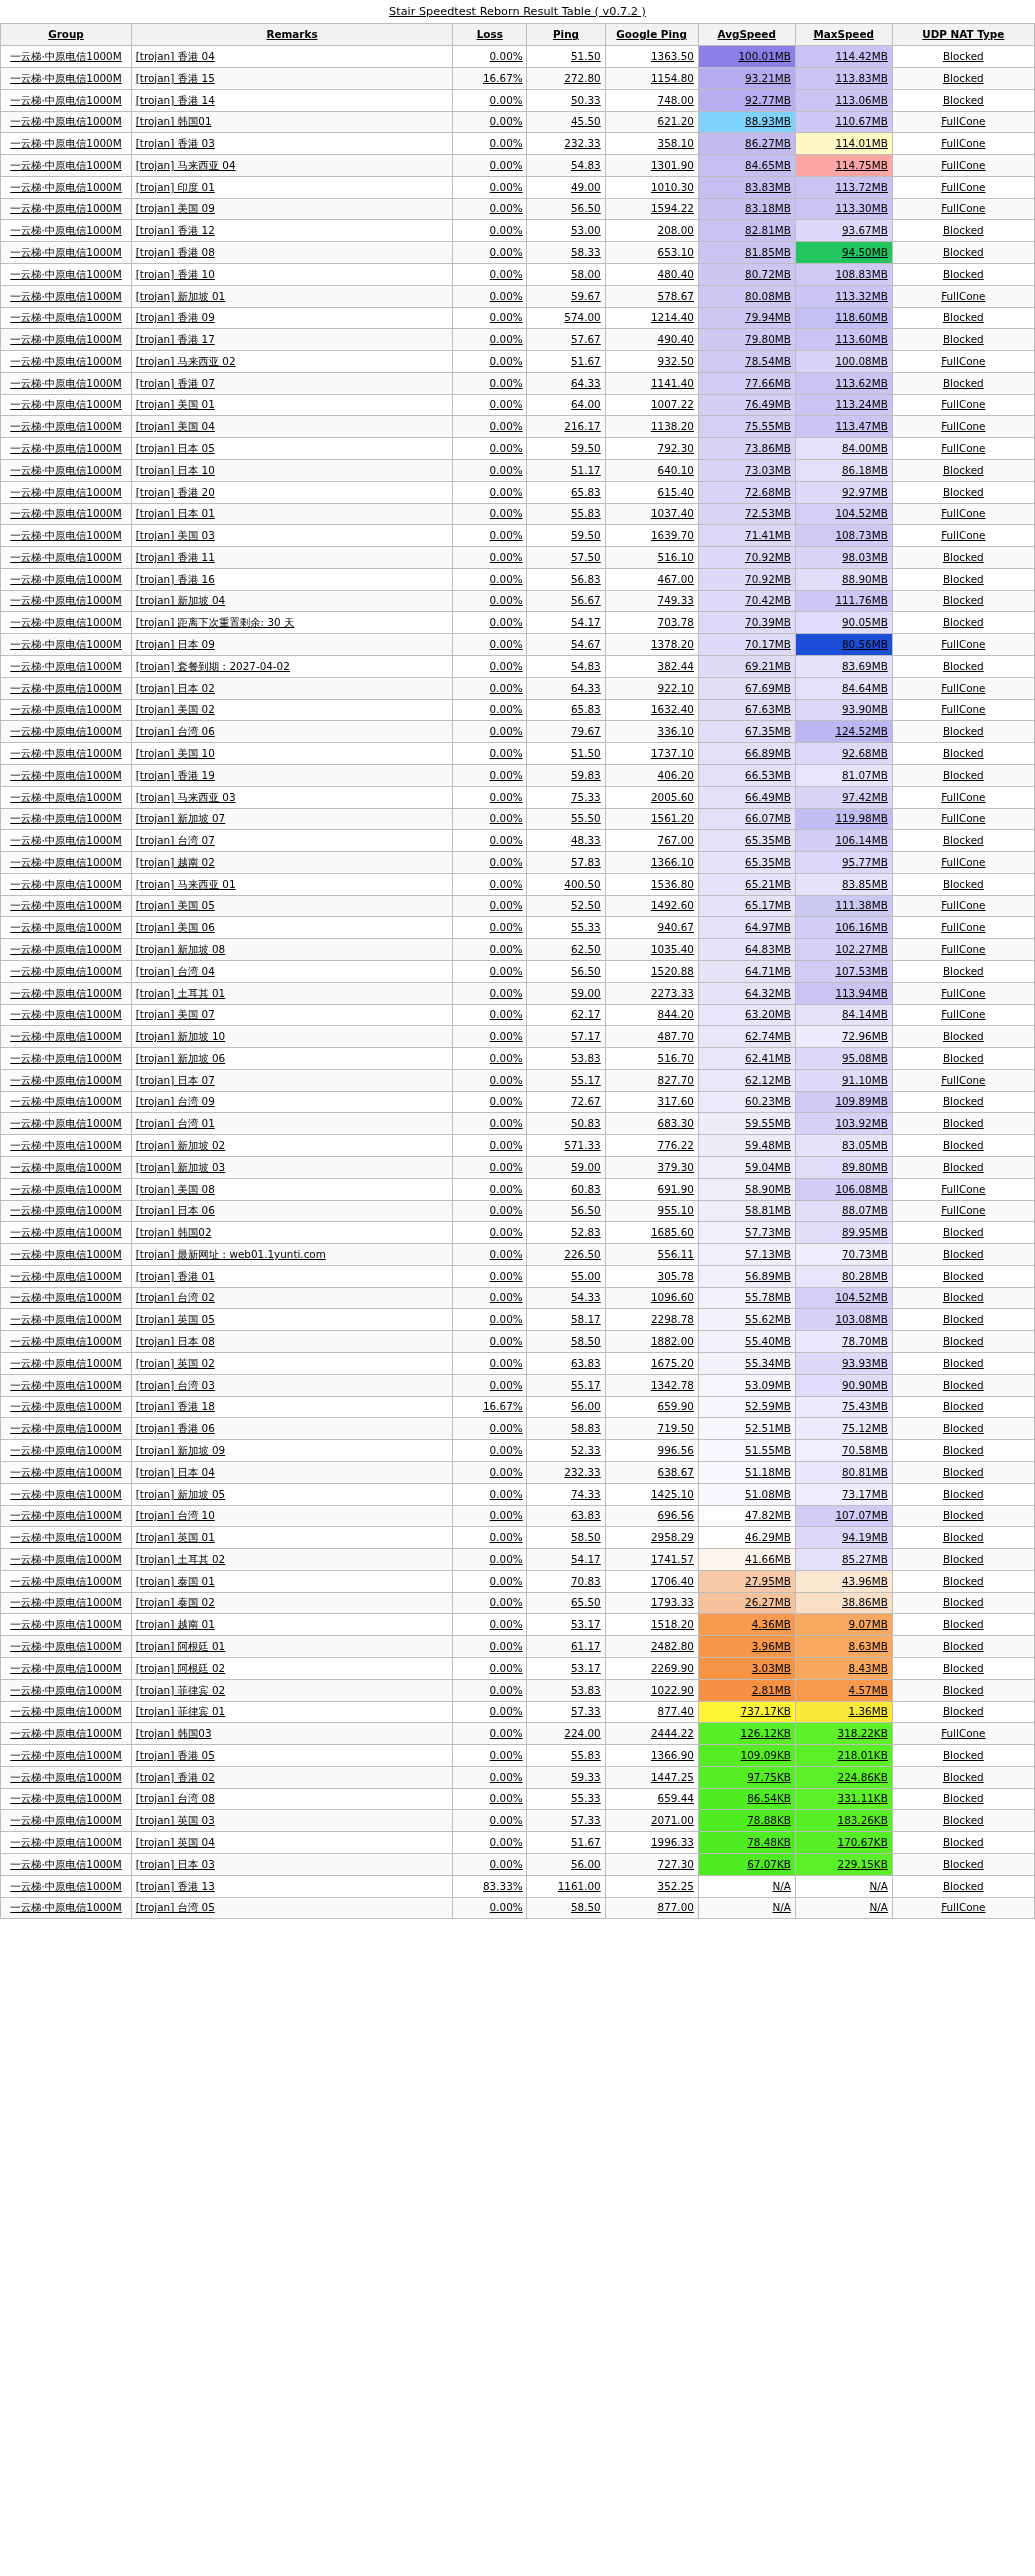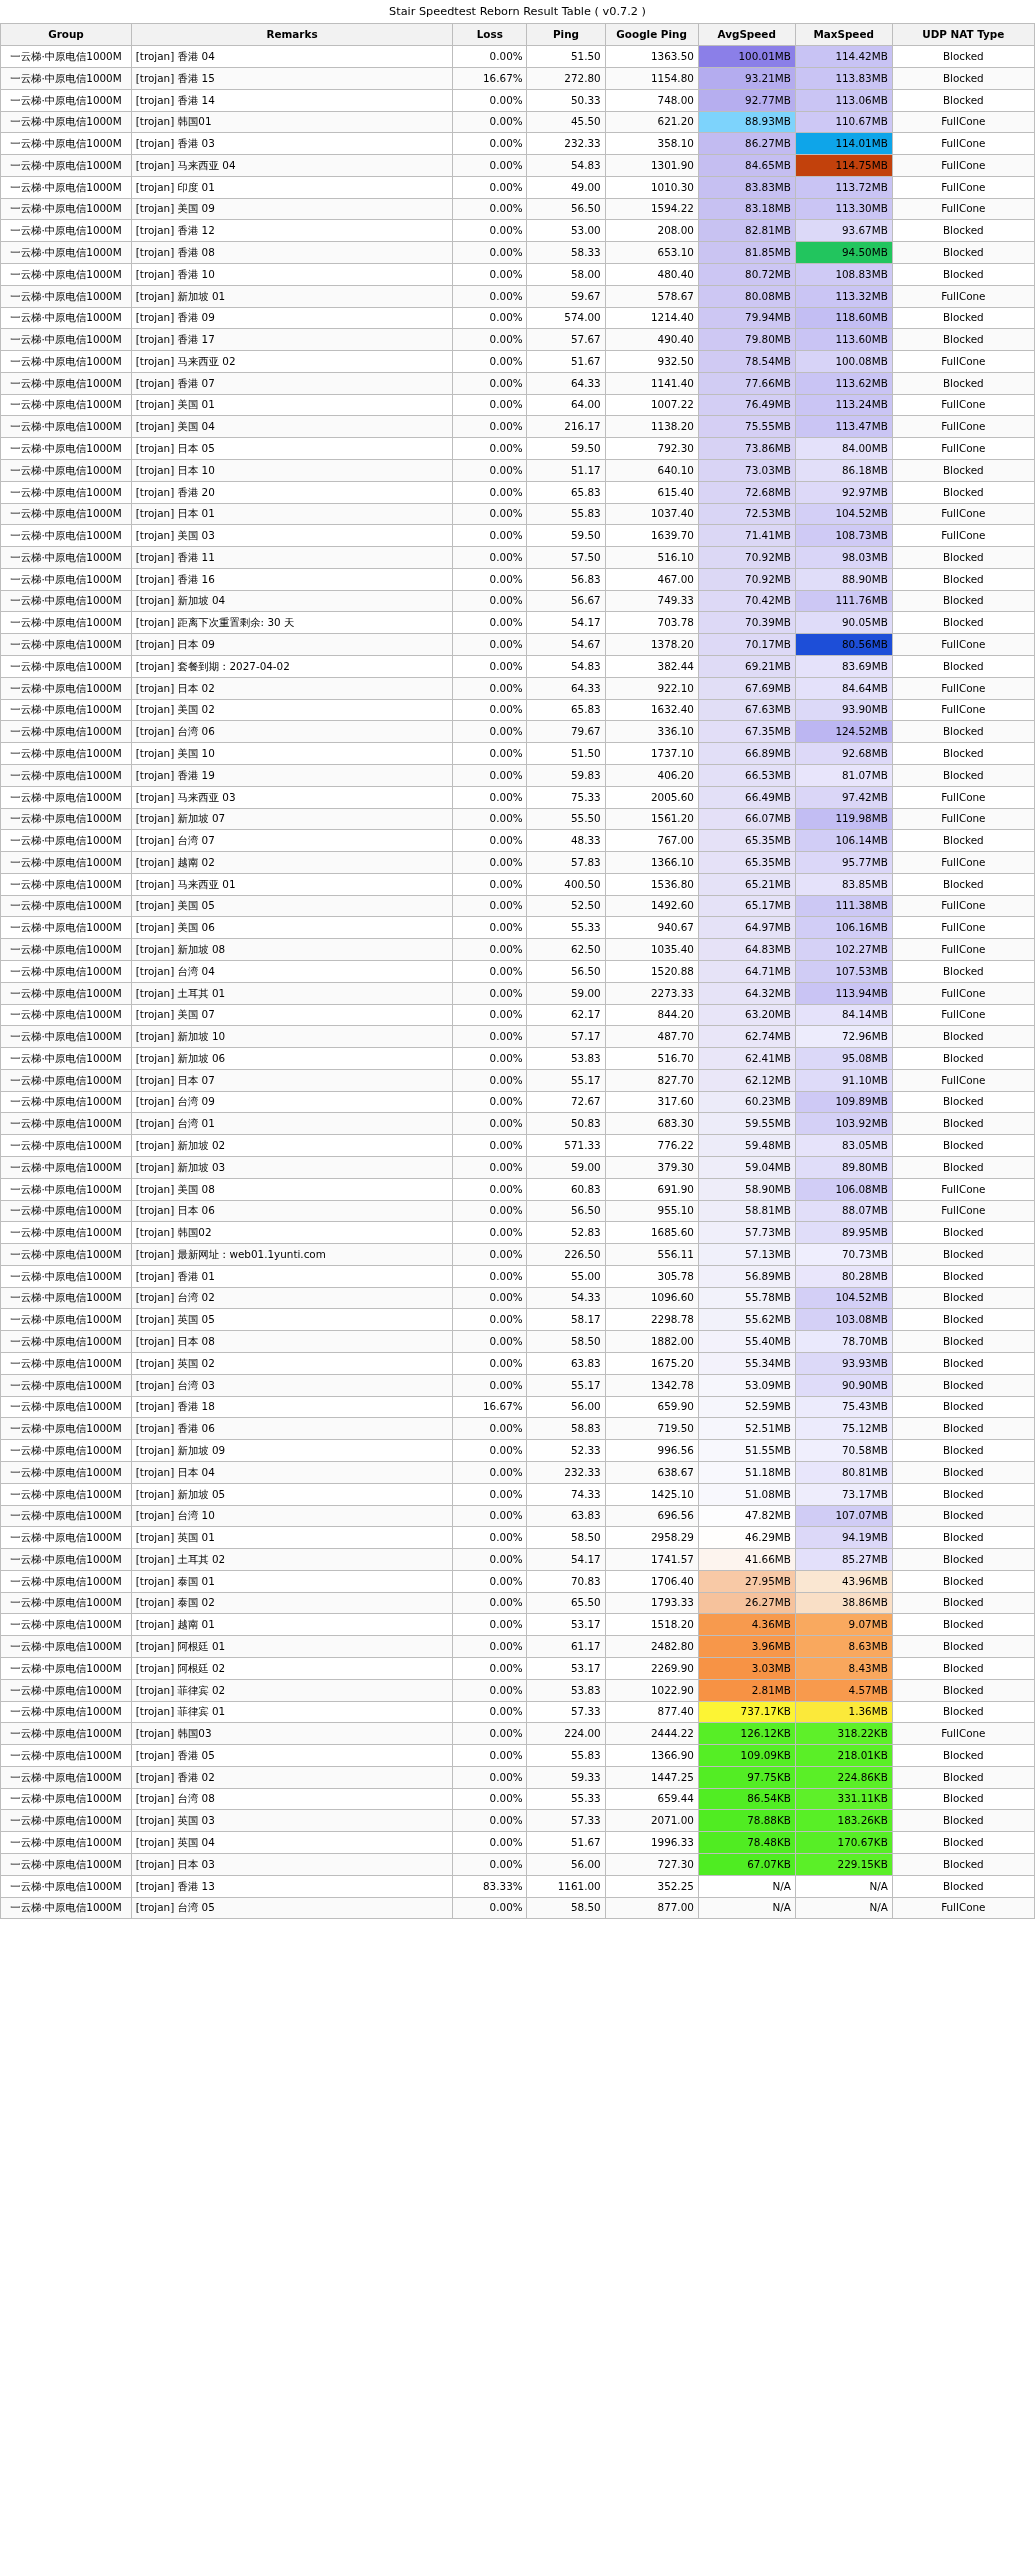--- a/index.html
+++ b/index.html
@@ -1,17 +1,17 @@
 <!DOCTYPE html>
 <html style="font-size:15px"><head>
 <meta charset="utf-8">
 <style>
   html,body{margin:0;padding:0;background:#fff;}
   body{font-family:"DejaVu Sans","Liberation Sans",sans-serif;font-size:10.4px;color:#000;}
-  .page{width:1035px;}
+  .page{width:1035px;text-decoration:underline;}
   .title{text-align:center;font-size:11.3px;padding:4.7px 0 5.7px 0;color:#000;}
   table{border-collapse:collapse;width:1035px;table-layout:fixed;}
   th,td{border:0.9px solid #bdbdbd;padding:1.9px 3.8px;font-size:10.4px;line-height:13.2px;height:17px;vertical-align:middle;}
   thead th{background:#f2f2f2;font-weight:bold;text-align:center;color:#000;}
   col.c-group{width:104px;}
   col.c-remarks{width:255px;}
   col.c-loss{width:59px;}
   col.c-ping{width:62px;}
   col.c-gping{width:74px;}
   col.c-avg{width:77px;}
@@ -96,31 +96,31 @@
           <td class="speed" style="background: rgb(205, 200, 245);">110.67MB</td>
           <td class="center">FullCone</td>
         </tr>
         <tr>
           <td class="group">一云梯·中原电信1000M</td>
           <td class="remarks">[trojan] 香港 03</td>
           <td class="num">0.00%</td>
           <td class="num">232.33</td>
           <td class="num">358.10</td>
           <td class="speed" style="background: rgb(194, 187, 241);">86.27MB</td>
-          <td class="speed" style="background: #0ea5e9;">114.01MB</td>
+          <td class="speed" style="background: #fef9c3;">114.01MB</td>
           <td class="center">FullCone</td>
         </tr>
         <tr>
           <td class="group">一云梯·中原电信1000M</td>
           <td class="remarks">[trojan] 马来西亚 04</td>
           <td class="num">0.00%</td>
           <td class="num">54.83</td>
           <td class="num">1301.90</td>
           <td class="speed" style="background: rgb(197, 190, 241);">84.65MB</td>
-          <td class="speed" style="background: #c2410c;">114.75MB</td>
+          <td class="speed" style="background: #fca5a5;">114.75MB</td>
           <td class="center">FullCone</td>
         </tr>
         <tr>
           <td class="group">一云梯·中原电信1000M</td>
           <td class="remarks">[trojan] 印度 01</td>
           <td class="num">0.00%</td>
           <td class="num">49.00</td>
           <td class="num">1010.30</td>
           <td class="speed" style="background: rgb(198, 192, 242);">83.83MB</td>
           <td class="speed" style="background: rgb(201, 196, 244);">113.72MB</td>

